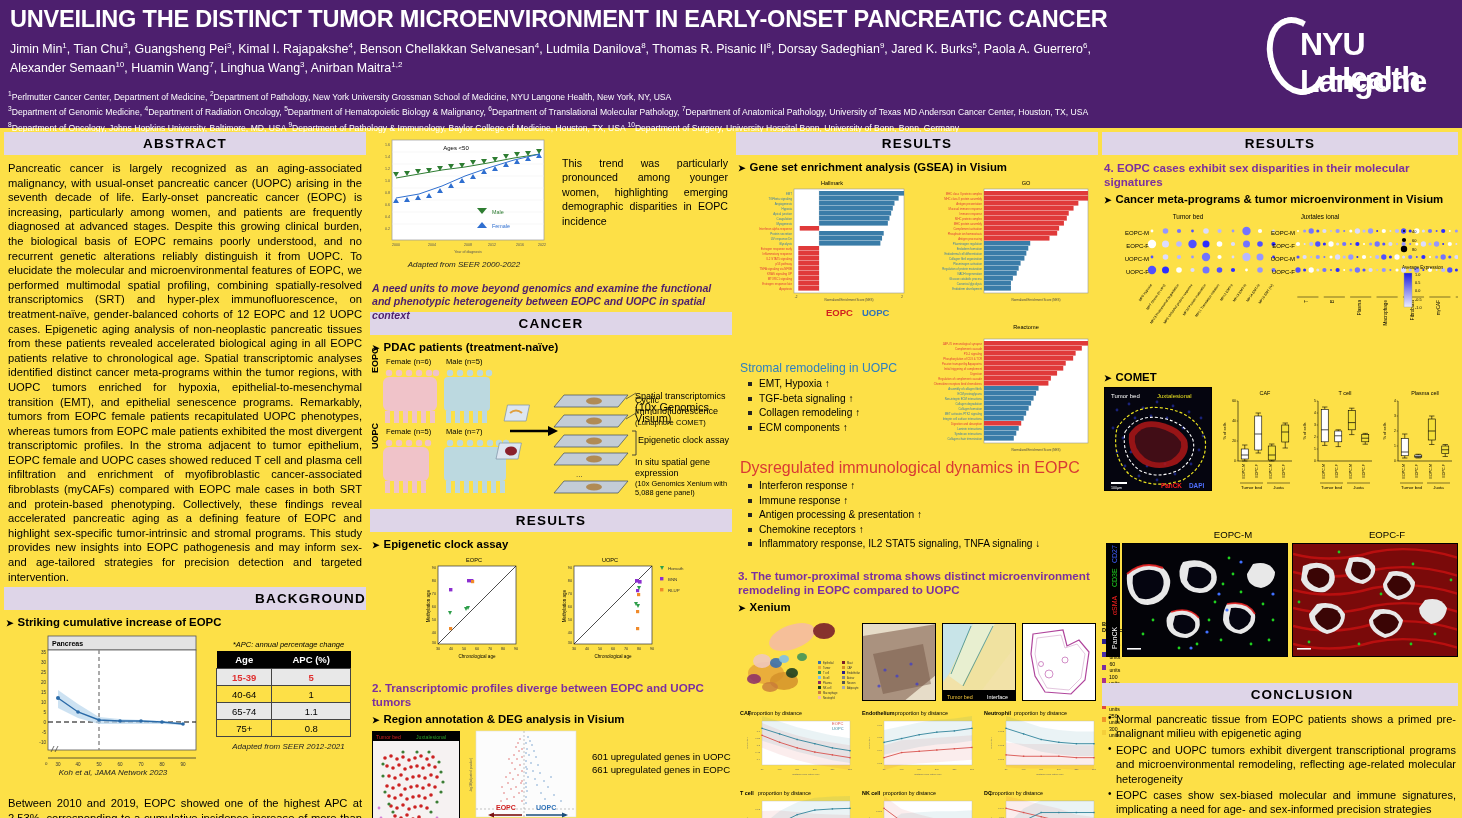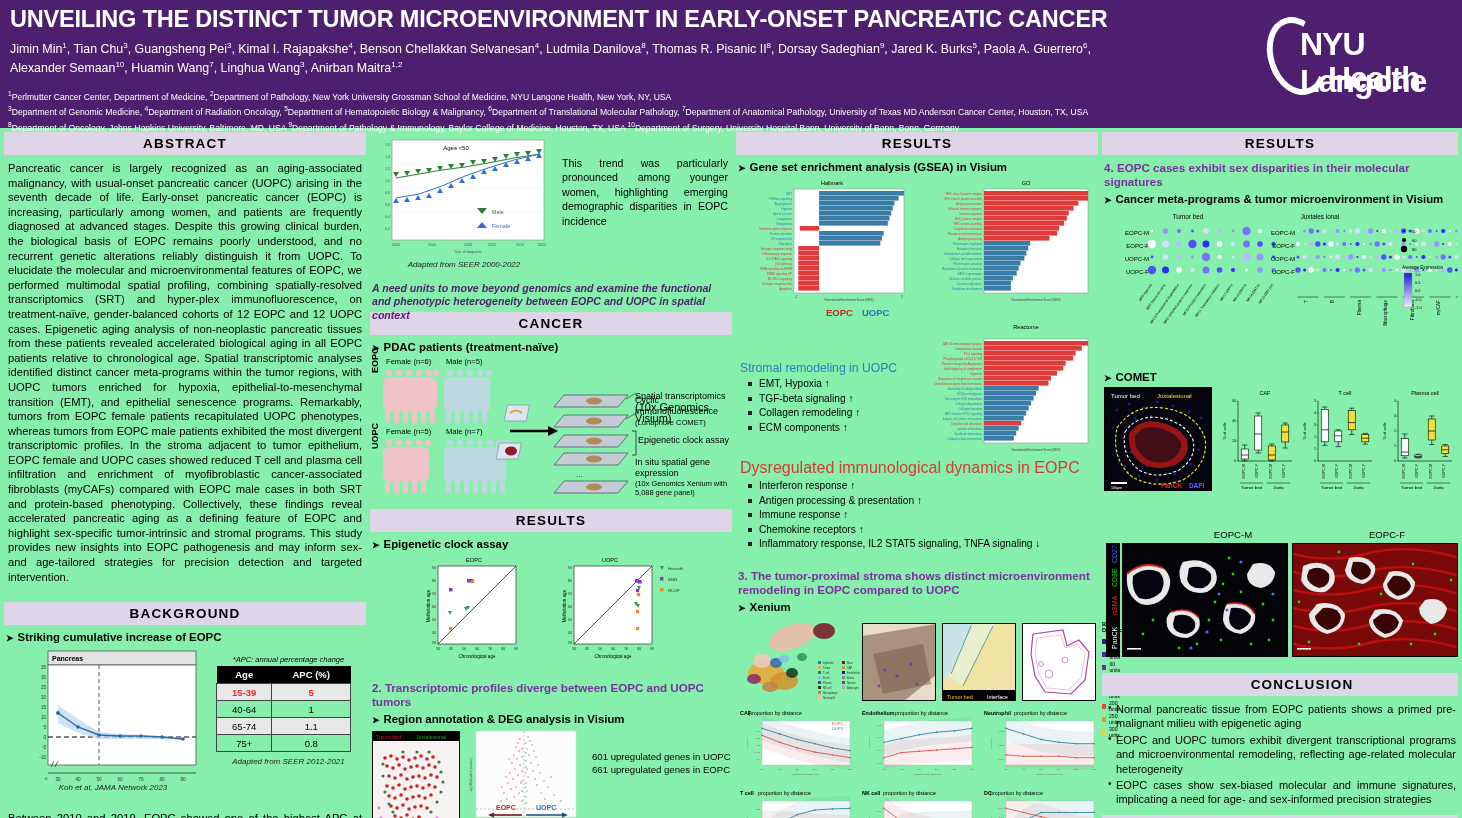--- a/index.html
+++ b/index.html
@@ -3,21 +3,21 @@
 <meta charset="utf-8">
 <title>Poster</title>
 <style>
   * { box-sizing: border-box; margin: 0; padding: 0; }
   html, body {
     width: 1462px; height: 818px;
     font-family: "Liberation Sans", sans-serif;
     background: #ffffff;
     overflow: hidden;
   }
-  .poster { position: relative; width: 1462px; height: 818px; background:#86efac; }
+  .poster { position: relative; width: 1462px; height: 818px; background:#fde047; }
 
   
   .header {
     position: absolute; left:0; top:0; width:1462px; height:128px;
     background: #4d1f6e;
     color:#fff;
   }
   .hdr-title {
     position:absolute; left:10px; top:6px; width:1240px;
     font-size:23.5px; font-weight:bold; letter-spacing:-0.2px;
@@ -137,21 +137,21 @@
       <div class="logo-arc"></div>
       <div class="logo-t1">NYU Langone</div>
       <div class="logo-t2">Health</div>
     </div>
   </div>
 
   <div class="col col1">
     <div class="secbar">ABSTRACT</div>
     <div class="body-text" style="height:424px;">Pancreatic cancer is largely recognized as an aging-associated malignancy, with usual-onset pancreatic cancer (UOPC) arising in the seventh decade of life. Early-onset pancreatic cancer (EOPC) is increasing, particularly among women, and patients are frequently diagnosed at advanced stages. Despite this growing clinical burden, the biological basis of EOPC remains poorly understood, and no recurrent genetic alterations reliably distinguish it from UOPC. To elucidate the molecular and microenvironmental features of EOPC, we performed multimodal spatial profiling, combining spatially-resolved transcriptomics (SRT) and hyper-plex immunofluorescence, on treatment-naïve, gender-balanced cohorts of 12 EOPC and 12 UOPC cases. Epigenetic aging analysis of non-neoplastic pancreatic tissues from these patients revealed accelerated biological aging in all EOPC patients relative to chronological age. Spatial transcriptomic analyses identified distinct cancer meta-programs within the tumor regions, with UOPC tumors enriched for hypoxia, epithelial-to-mesenchymal transition (EMT), and epithelial senescence programs. Remarkably, tumors from EOPC female patients recapitulated UOPC phenotypes, whereas tumors from EOPC male patients exhibited the most divergent transcriptomic profiles. In the stroma adjacent to tumor epithelium, EOPC female and UOPC cases showed reduced T cell and plasma cell infiltration and enrichment of myofibroblastic cancer-associated fibroblasts (myCAFs) compared with EOPC male cases in both SRT and protein-based phenotyping. Collectively, these findings reveal accelerated pancreatic aging as a defining feature of EOPC and highlight sex-specific tumor-intrinsic and stromal programs. This study provides new insights into EOPC pathogenesis and may inform sex- and age-tailored strategies for precision detection and targeted intervention.</div>
 
-    <div class="secbar" style="margin-top:17px;">BACKGROUND</div>
+    <div class="secbar" style="margin-top:2px;text-align:right;">BACKGROUND</div>
     <div class="bullet-arrow">Striking cumulative increase of EOPC</div>
 
     <div style="position:relative; height:150px;">
 
       <svg width="190" height="140" viewBox="0 0 190 140" style="position:absolute;left:14px;top:0;">
         <rect x="30" y="4" width="148" height="14" fill="#e3e3e3" stroke="#555" stroke-width="0.8"></rect>
         <text x="34" y="14" font-size="7" font-weight="bold" fill="#000">Pancreas</text>
         <rect x="30" y="18" width="148" height="100" fill="#fff" stroke="#555" stroke-width="0.8"></rect>
 
         <g font-size="4.6" fill="#333" text-anchor="end">
@@ -886,22 +886,22 @@
           <li>TGF-beta signaling ↑</li>
           <li>Collagen remodeling ↑</li>
           <li>ECM components ↑</li>
         </ul>
       </div>
 
       <div style="position:absolute;left:2px;top:118px;width:358px;">
         <div class="hd-red">Dysregulated immunological dynamics in EOPC</div>
         <ul class="sq">
           <li>Interferon response ↑</li>
+          <li>Immune response ↑</li>
           <li>Antigen processing &amp; presentation ↑</li>
-          <li>Immune response ↑</li>
           <li>Chemokine receptors ↑</li>
           <li>Inflammatory response, IL2 STAT5 signaling, TNFA signaling ↓</li>
         </ul>
       </div>
     </div>
 
     <div class="num-head" style="margin-top:52px;">
       <span>3.</span>
       <span>The tumor-proximal stroma shows distinct microenvironment remodeling in EOPC compared to UOPC</span>
     </div>
@@ -1776,21 +1776,21 @@
               <circle cx="16" cy="98" r="1.4"></circle>
             <circle cx="118" cy="100" r="1.4"></circle>
               <circle cx="158" cy="36" r="1.4"></circle>
               <circle cx="6" cy="58" r="1.4"></circle>
           </g>
           <rect x="4" y="104" width="14" height="1.6" fill="#fff"></rect>
         </svg>
       </div>
     </div>
 
-    <div class="secbar" style="margin-top:10px;padding-left:44px;">CONCLUSION</div>
+    <div class="secbar" style="margin-top:20px;padding-left:44px;">CONCLUSION</div>
     <ul class="dot">
       <li>Normal pancreatic tissue from EOPC patients shows a primed pre-malignant milieu with epigenetic aging</li>
       <li>EOPC and UOPC tumors exhibit divergent transcriptional programs and microenvironmental remodeling, reflecting age-related molecular heterogeneity</li>
       <li>EOPC cases show sex-biased molecular and immune signatures, implicating a need for age- and sex-informed precision strategies</li>
     </ul>
 
     <div class="secbar" style="margin-top:8px;">ACKNOWLEDGEMENTS</div>
 
   </div>
 

